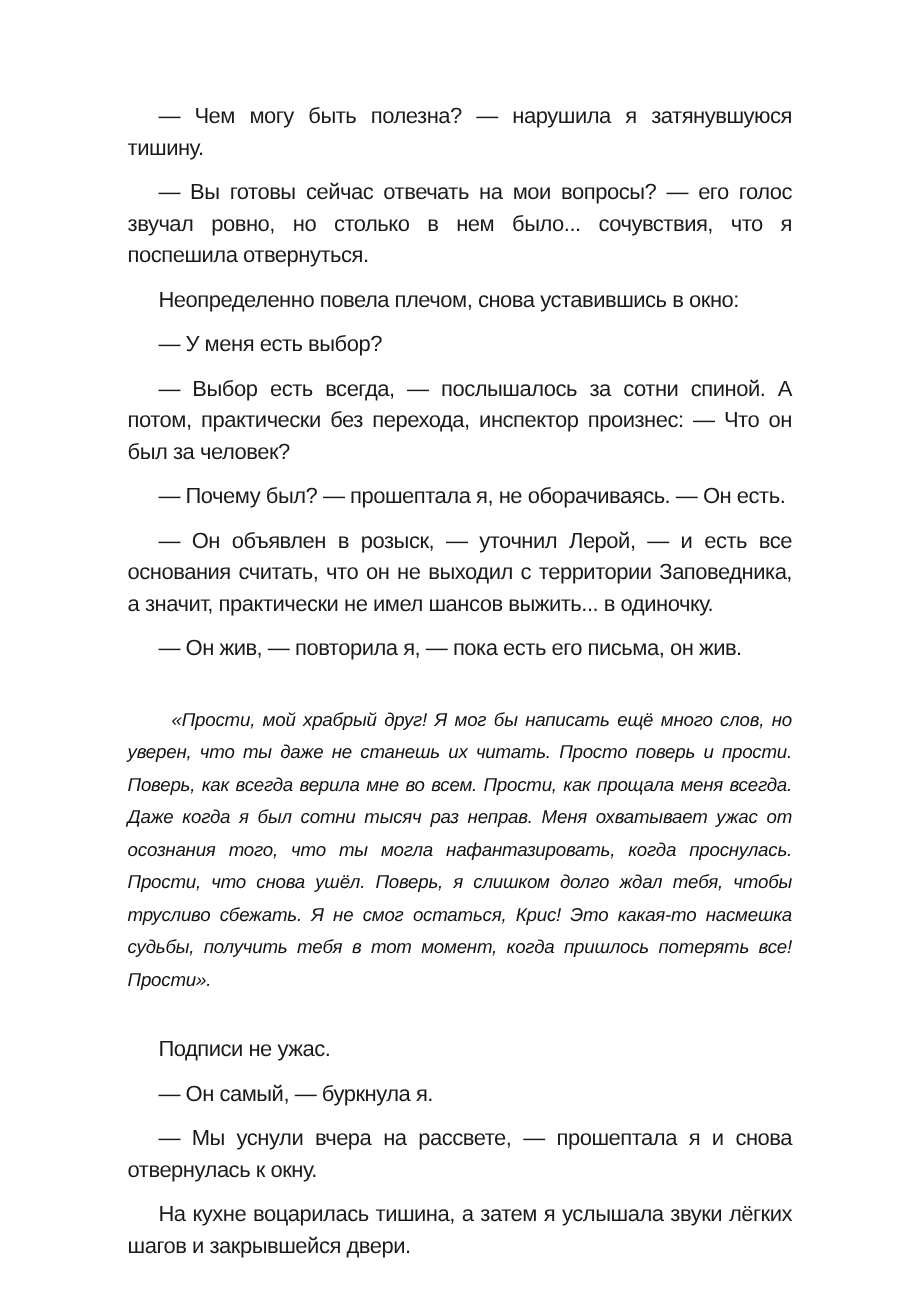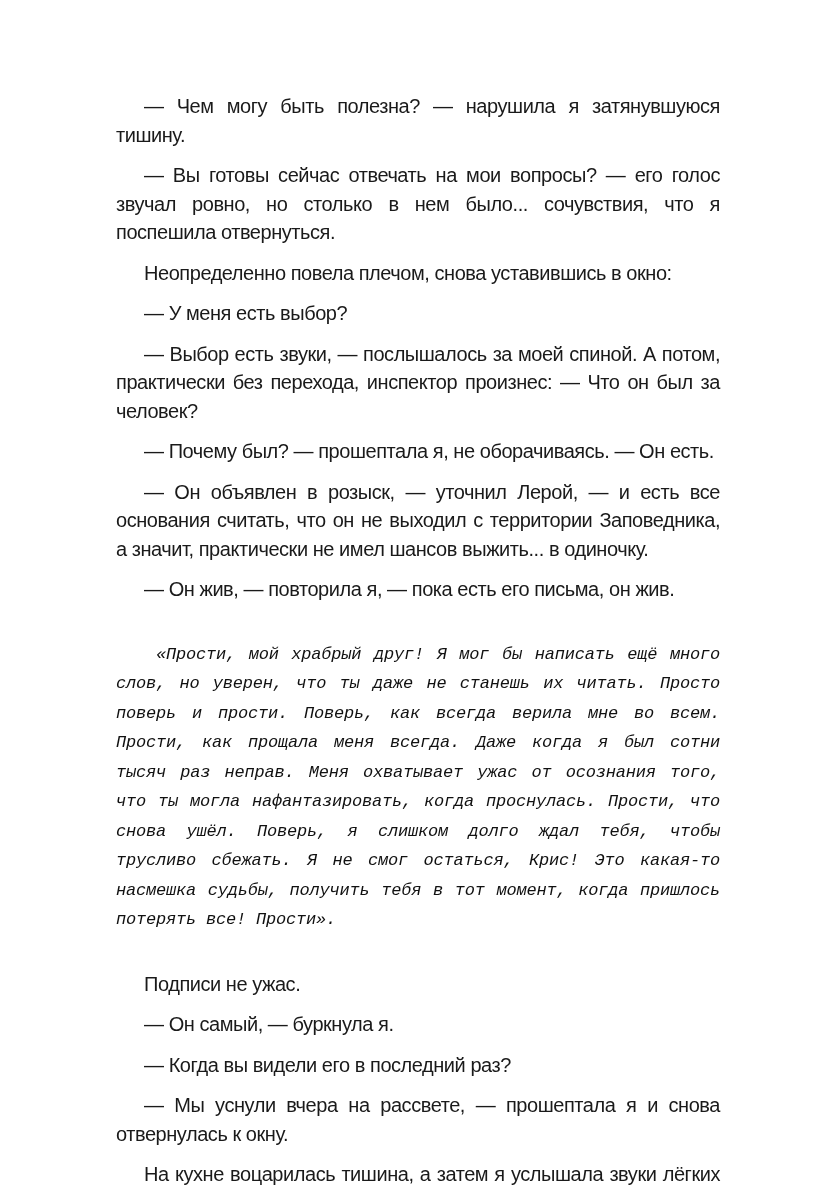--- a/index.html
+++ b/index.html
@@ -6,42 +6,41 @@
   body { width: 839px; height: 1190px; position: relative; overflow: hidden; }
   .page {
     position: absolute; left: 104px; top: 80px; width: 628px;
     font-family: "Liberation Sans", sans-serif;
     font-size: 20px; line-height: 28.5px; color: #1a1a1a;
     text-align: justify; letter-spacing: -0.45px;
   }
   .p { margin: 12px; text-indent: 28px; }
   .letter {
     margin: 36px 0 35px 0;
-    font-family: Liberation Mono, monospace;
+    font-family: Liberation Sans, sans-serif;
     font-style: italic;
     font-size: 17px; line-height: 29.5px; color: #111;
     letter-spacing: -0.2px;
   }
   .letter .p { text-indent: 40px; }
 </style>
 </head>
 <body>
 
 <div class="page">
   <p class="p">— Чем могу быть полезна? — нарушила я затянувшуюся тишину.</p>
   <p class="p">— Вы готовы сейчас отвечать на мои вопросы? — его голос звучал ровно, но столько в нем было... сочувствия, что я поспешила отвернуться.</p>
   <p class="p">Неопределенно повела плечом, снова уставившись в окно:</p>
   <p class="p">— У меня есть выбор?</p>
-  <p class="p">— Выбор есть звуки, — послышалось за моей спиной. А потом, практически без перехода, инспектор произнес: — Что он был за человек?</p>
+  <p class="p">— Выбор есть всегда, — послышалось за сотни спиной. А потом, практически без перехода, инспектор произнес: — Что он был за человек?</p>
   <p class="p">— Почему был? — прошептала я, не оборачиваясь. — Он есть.</p>
   <p class="p">— Он объявлен в розыск, — уточнил Лерой, — и есть все основания считать, что он не выходил с территории Заповедника, а значит, практически не имел шансов выжить... в одиночку.</p>
   <p class="p">— Он жив, — повторила я, — пока есть его письма, он жив.</p>
 
   <div class="letter">
     <p class="p">«Прости, мой храбрый друг! Я мог бы написать ещё много слов, но уверен, что ты даже не станешь их читать. Просто поверь и прости. Поверь, как всегда верила мне во всем. Прости, как прощала меня всегда. Даже когда я был сотни тысяч раз неправ. Меня охватывает ужас от осознания того, что ты могла нафантазировать, когда проснулась. Прости, что снова ушёл. Поверь, я слишком долго ждал тебя, чтобы трусливо сбежать. Я не смог остаться, Крис! Это какая-то насмешка судьбы, получить тебя в тот момент, когда пришлось потерять все! Прости».</p>
   </div>
 
   <p class="p">Подписи не ужас.</p>
   <p class="p">— Он самый, — буркнула я.</p>
-  <p class="p">— Когда вы видели его в последний раз?</p>
   <p class="p">— Мы уснули вчера на рассвете, — прошептала я и снова отвернулась к окну.</p>
   <p class="p">На кухне воцарилась тишина, а затем я услышала звуки лёгких шагов и закрывшейся двери.</p>
 </div>
 
 </body></html>

